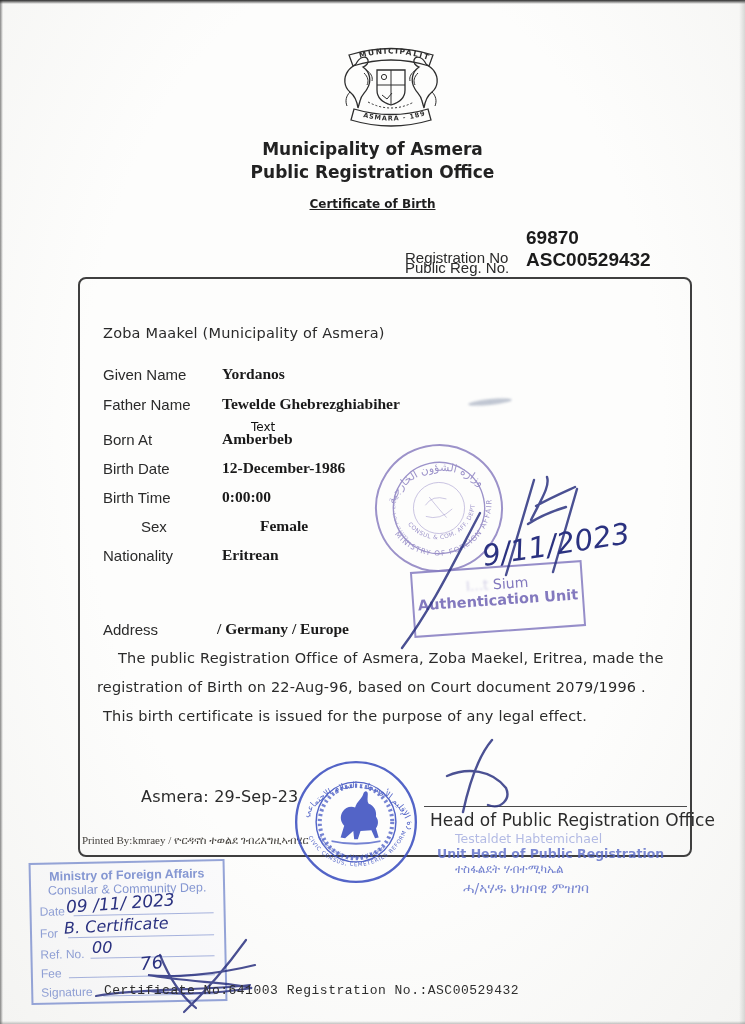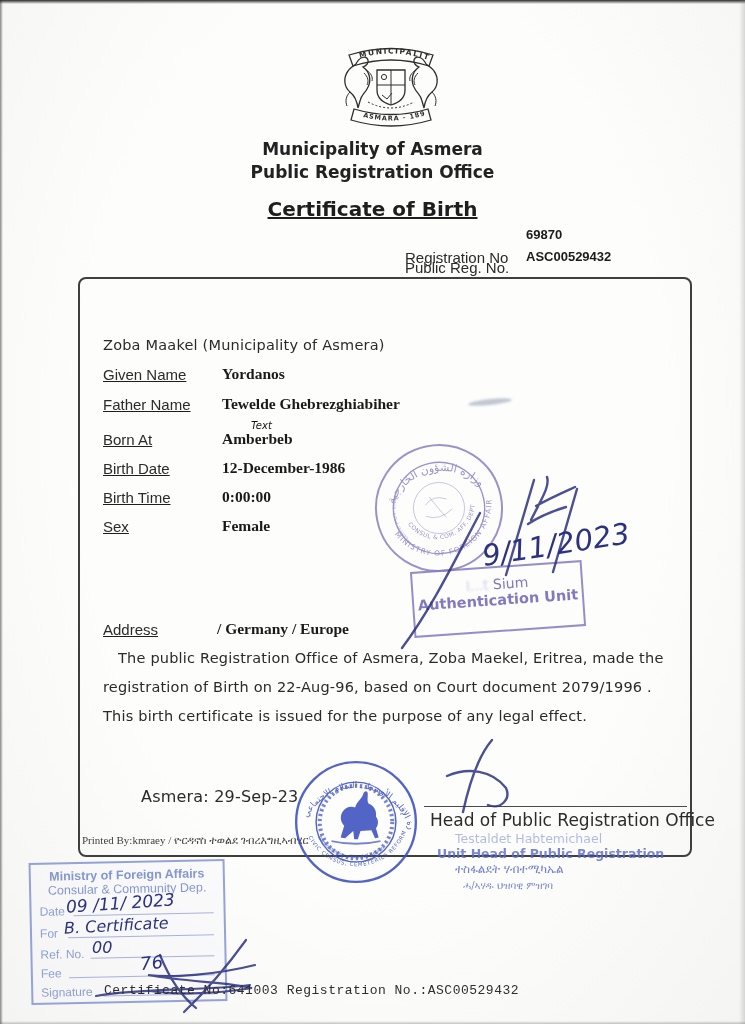--- a/index.html
+++ b/index.html
@@ -5,28 +5,28 @@
   html,body{margin:0;padding:0;background:#d8d8d6;}
   .page{position:relative;width:745px;height:1024px;margin:0 auto;overflow:hidden;
         background:radial-gradient(ellipse at 50% 42%, #fdfdfc 55%, #f4f4f2 100%);
         font-family:"Liberation Sans",sans-serif;color:#1e1e1e;}
   .abs{position:absolute;}
   .edge-top{left:0;top:0;width:745px;height:4px;background:linear-gradient(#2c2c2c,rgba(44,44,44,0));}
   .edge-left{left:0;top:0;width:3px;height:1024px;background:linear-gradient(90deg,rgba(40,40,40,.55),rgba(40,40,40,0));}
   .edge-right{right:0;top:0;width:6px;height:1024px;background:linear-gradient(270deg,rgba(120,120,118,.25),rgba(120,120,118,0));}
   .edge-bottom{left:0;bottom:0;width:745px;height:3px;background:linear-gradient(0deg,rgba(90,90,88,.35),rgba(90,90,88,0));}
   .title{font-family:"DejaVu Sans",sans-serif;font-weight:bold;font-size:17px;color:#222;width:745px;text-align:center;}
-  .doc-title{font-family:"DejaVu Sans",sans-serif;font-weight:bold;font-size:20px;text-decoration:underline;width:745px;text-align:center;}
+  .doc-title{font-family:"DejaVu Sans",sans-serif;font-weight:bold;font-size:12px;text-decoration:underline;width:745px;text-align:center;}
   .reg-label{font-size:15px;color:#2a2a2a;}
-  .reg-value{font-size:13px;font-weight:bold;color:#1b1b1b;}
+  .reg-value{font-size:19px;font-weight:bold;color:#1b1b1b;}
   .cert-box{left:78px;top:277px;width:610px;height:576px;border:2px solid #3f3f3f;border-radius:8px;background:transparent;}
   .body-text{font-family:"DejaVu Sans",sans-serif;font-size:14.5px;color:#2a2a2a;letter-spacing:.2px;}
   .f-label{font-size:15px;color:#2b2b2b;}
   .f-value{font-family:"Liberation Serif","DejaVu Serif",serif;font-weight:bold;font-size:15.5px;color:#1a1a1a;}
-  .field-row{left:103px;width:560px;height:20px;text-decoration:underline;}
+  .field-row{left:103px;width:560px;height:20px;}
   .field-row .f-value{position:absolute;left:119px;top:-1px;}
   .sig-title{font-family:"DejaVu Sans",sans-serif;font-size:17px;color:#2b2b2b;}
   .stampblue{font-family:"DejaVu Sans",sans-serif;color:#5a6bc8;}
   .printedby{font-family:Liberation Serif, serif;font-size:11px;color:#45423e;text-align:center;}
   .certline{font-family:"Liberation Mono","DejaVu Sans Mono",monospace;font-size:13px;color:#2e2e2e;letter-spacing:.5px;}
   .mfa-box{left:30px;top:861px;width:192px;height:138px;border:2.5px solid rgba(131,148,208,.85);
            transform:rotate(-1.2deg);background:rgba(240,244,252,.15);}
   .mfa-t{font-size:12.5px;font-weight:bold;color:rgba(120,140,205,.9);text-align:center;}
   .mfa-row{position:absolute;left:8px;width:176px;font-size:12px;color:rgba(125,143,206,.85);}
   .mfa-row .ln{position:absolute;bottom:2px;height:0;border-bottom:1.5px solid rgba(131,148,208,.7);}
@@ -86,21 +86,21 @@
   <div class="abs title" style="top:162px;">Public Registration Office</div>
   <div class="abs doc-title" style="top:197px;">Certificate of Birth</div>
 
   <div class="abs reg-label" style="left:405px;top:227px;margin-top:32px;">Public Reg. No.</div>
   <div class="abs reg-value" style="left:526px;top:227px;">69870</div>
   <div class="abs reg-label" style="left:405px;top:249px;">Registration No</div>
   <div class="abs reg-value" style="left:526px;top:249px;">ASC00529432</div>
 
   <div class="abs cert-box"></div>
 
-  <div class="abs body-text" style="left:103px;top:325px;margin-top:12px;">Zoba Maakel (Municipality of Asmera)</div>
+  <div class="abs body-text" style="left:103px;top:325px;">Zoba Maakel (Municipality of Asmera)</div>
 
   <div class="abs field-row" style="top:366px;">
     <span class="f-label">Given Name</span>
     <span class="f-value">Yordanos</span>
   </div>
   <div class="abs field-row" style="top:396px;">
     <span class="f-label">Father Name</span>
     <span class="f-value">Tewelde Ghebrezghiabiher</span>
   </div>
   <div class="abs field-row" style="top:431px;">
@@ -108,45 +108,49 @@
     <span class="f-value">Amberbeb</span>
   </div>
   <div class="abs field-row" style="top:460px;">
     <span class="f-label">Birth Date</span>
     <span class="f-value">12-December-1986</span>
   </div>
   <div class="abs field-row" style="top:489px;">
     <span class="f-label">Birth Time</span>
     <span class="f-value">0:00:00</span>
   </div>
-  <div class="abs field-row" style="top:518px;">
+  <div class="abs field-row" style="top:518px;margin-left:38px;">
     <span class="f-label">Sex</span>
     <span class="f-value">Female</span>
+  </div>
+  <div class="abs field-row" style="top:547px;">
+    <span class="f-label">Nationality</span>
+    <span class="f-value">Eritrean</span>
   </div>
   <div class="abs field-row" style="top:621px;">
     <span class="f-label">Address</span>
     <span class="f-value" style="left:114px;">/ Germany / Europe</span>
   </div>
 
-  <span class="abs" style="left:251px;top:420px;font-family:'DejaVu Sans',sans-serif;font-size:10px;color:#111;font-style:italic;">Text</span>
+  <span class="abs" style="left:251px;top:420px;font-family:'DejaVu Sans',sans-serif;font-size:12px;color:#111;">Text</span>
 
   <div class="abs smudge"></div>
 
   <div class="abs body-text" style="left:118px;top:650px;">The public Registration Office of Asmera, Zoba Maekel, Eritrea, made the</div>
-  <div class="abs body-text" style="left:103px;top:679px;">registration of Birth on 22-Aug-96, based on Court document  2079/1996 .</div>
+  <div class="abs body-text" style="left:97px;top:679px;">registration of Birth on 22-Aug-96, based on Court document  2079/1996 .</div>
   <div class="abs body-text" style="left:103px;top:708px;">This birth certificate is issued for the purpose of any legal effect.</div>
 
   <div class="abs body-text" style="left:141px;top:787px;font-size:16px;">Asmera: 29-Sep-23</div>
   <div class="abs" style="left:424px;top:806px;width:263px;border-top:1.5px solid #4a4a4a;"></div>
   <div class="abs sig-title" style="left:430px;top:810px;">Head of Public Registration Office</div>
 
   <div class="abs stampblue" style="left:455px;top:831px;font-size:12.5px;opacity:.45;filter:blur(.4px);">Testaldet Habtemichael</div>
   <div class="abs stampblue" style="left:437px;top:846px;font-size:12.5px;font-weight:bold;opacity:.8;">Unit Head of Public Registration</div>
   <div class="abs stampblue" style="left:455px;top:862px;font-size:12px;opacity:.85;">ተስፋልደት ሃብተሚካኤል</div>
-  <div class="abs stampblue" style="left:463px;top:880px;font-size:10px;opacity:.8;">ሓ/ኣሃዱ ህዝባዊ ምዝገባ</div>
+  <div class="abs stampblue" style="left:463px;top:880px;font-size:14px;opacity:.8;">ሓ/ኣሃዱ ህዝባዊ ምዝገባ</div>
 
   <div class="abs printedby" style="left:82px;top:834px;">Printed By:kmraey / ዮርዳኖስ ተወልደ ገብረእግዚኣብሄር</div>
 
   <svg class="abs" style="left:366px;top:435px;transform:rotate(-12deg);opacity:.8;" width="146" height="146" viewBox="0 0 160 160">
     <defs>
       <path id="arcTop" d="M24,86 A57,57 0 0 1 136,86"></path>
       <path id="arcBot" d="M22,84 A59,59 0 0 0 138,84"></path>
       <path id="arcInB" d="M40,82 A41,41 0 0 0 120,82"></path>
       <path id="arcInL" d="M44,110 A46,46 0 0 1 38,58"></path>
     </defs>

